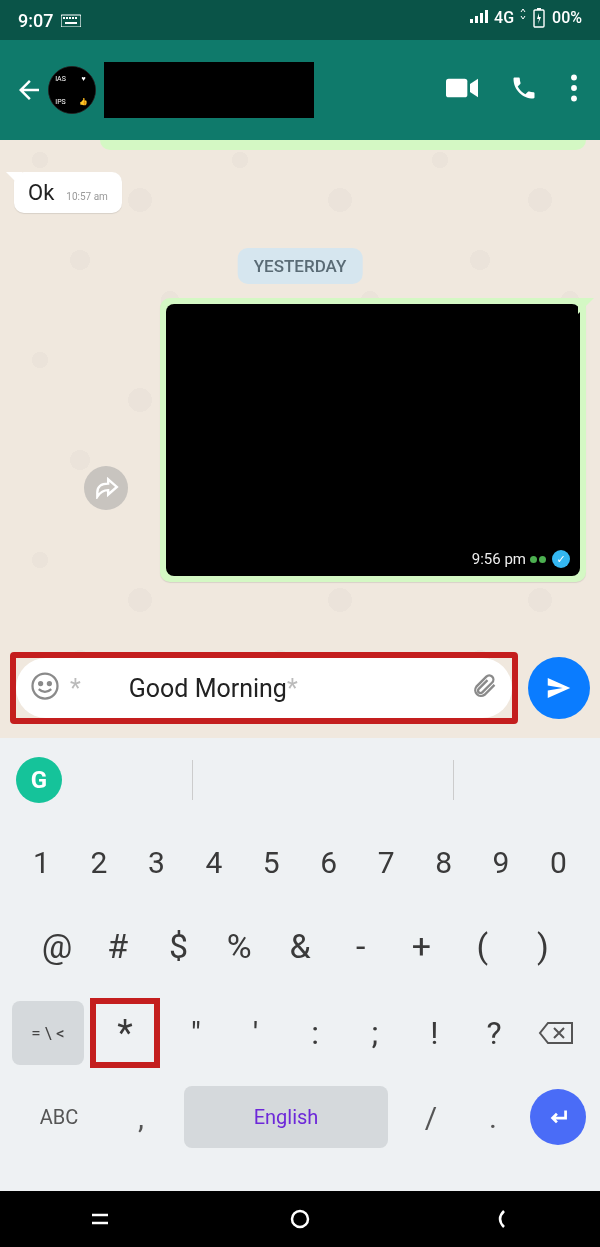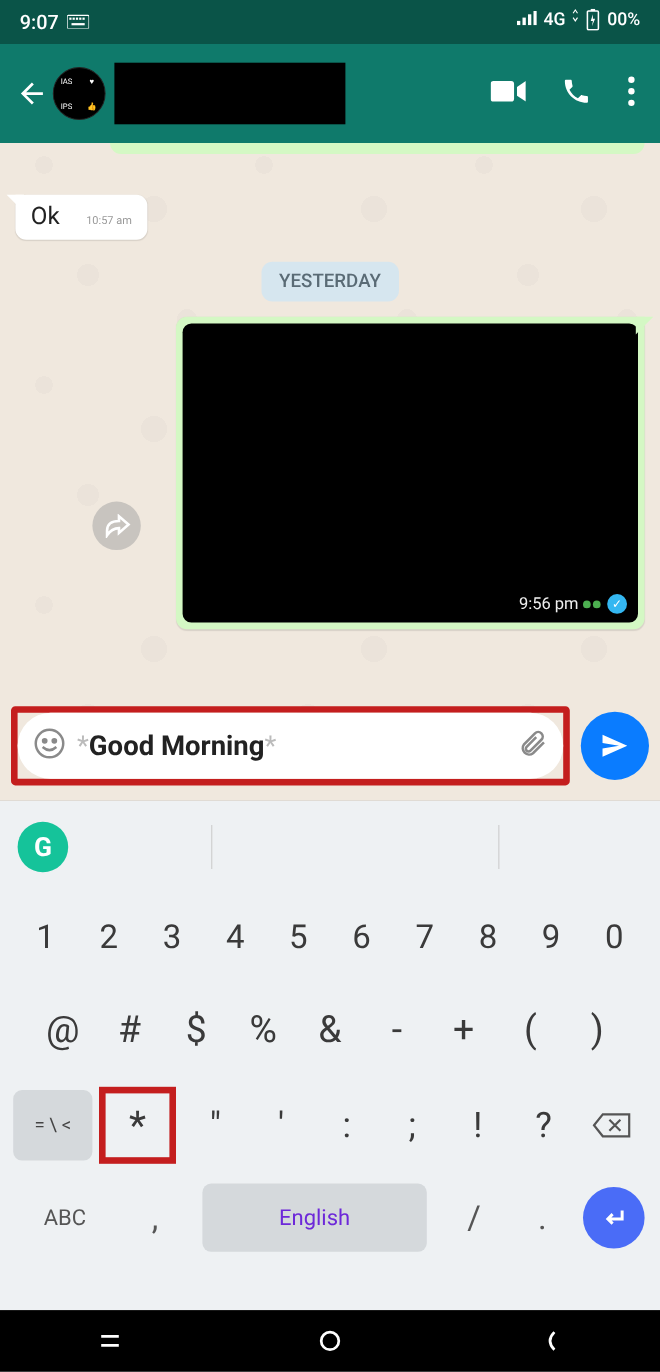--- a/index.html
+++ b/index.html
@@ -2,34 +2,34 @@
 <html><head>
 <meta charset="utf-8">
 <style>
 * { margin: 0; padding: 0; box-sizing: border-box; font-family: Roboto, Arial, sans-serif; }
 body { width: 600px; height: 1247px; background: #000; overflow: hidden; position: relative; }
 
 .status-bar { height: 40px; background: #0a5448; color: #fff; display: flex; align-items: center; justify-content: space-between; padding: 0 18px; font-size: 18px; font-weight: 500; }
 .status-left { display: flex; align-items: center; gap: 8px; }
 .status-right { display: flex; gap: 6px; font-size: 16px; }
 
-.app-header { height: 90px; background: #0f7a6b; display: flex; align-items: center; padding: 0 14px; }
+.app-header { height: 100px; background: #0f7a6b; display: flex; align-items: center; padding: 0 14px; }
 .back-btn { color: #fff; display: flex; align-items: center; }
 .avatar { width: 48px; height: 48px; border-radius: 50%; background: #000; display: grid; grid-template: 1fr 1fr / 1fr 1fr; overflow: hidden; border: 1px solid #222; margin-left: 4px; }
 .avatar span { font-size: 7px; color: #fff; display: flex; align-items: center; justify-content: center; background: #000; }
 .contact-name { width: 210px; height: 56px; background: #000; margin-left: 8px; }
 .header-actions { margin-left: auto; display: flex; align-items: center; gap: 32px; color: #fff; padding-right: 8px; }
 
 .chat-area { height: 598px; background: #f0e8de; position: relative; overflow: hidden; }
 .chat-bg { position: absolute; inset: 0; background: #f0e8de; opacity: 1; }
 .chat-doodle { position: absolute; inset: 0; background-image: radial-gradient(circle at 20% 10%, rgba(0,0,0,.02) 8px, transparent 8px), radial-gradient(circle at 70% 30%, rgba(0,0,0,.02) 12px, transparent 12px), radial-gradient(circle at 40% 60%, rgba(0,0,0,.02) 10px, transparent 10px), radial-gradient(circle at 85% 80%, rgba(0,0,0,.02) 9px, transparent 9px); background-size: 200px 200px; }
 
 .partial-bubble { position: absolute; top: 0; left: 100px; right: 14px; height: 10px; background: #d4f8c4; border-radius: 0 0 10px 10px; }
 
-.ok-bubble { position: absolute; top: 47px; left: 14px; background: #fff; border-radius: 10px; padding: 8px 14px; display: flex; align-items: baseline; gap: 24px; box-shadow: 0 1px 1px rgba(0,0,0,.1); }
+.ok-bubble { position: absolute; top: 32px; left: 14px; background: #fff; border-radius: 10px; padding: 8px 14px; display: flex; align-items: baseline; gap: 12px; box-shadow: 0 1px 1px rgba(0,0,0,.1); }
 .ok-bubble::before { content: ''; position: absolute; left: -8px; top: 0; border: 8px solid transparent; border-top-color: #fff; border-right-color: #fff; }
 .ok-text { font-size: 22px; color: #222; }
 .ok-time { font-size: 10px; color: #999; text-align: right; }
 
 .date-chip { position: absolute; top: 108px; left: 50%; transform: translateX(-50%); background: #d6e6ef; color: #5a6b75; padding: 8px 16px; border-radius: 10px; font-size: 17px; font-weight: 500; }
 
 .image-bubble { position: absolute; top: 158px; right: 14px; width: 426px; height: 284px; background: #d4f8c4; border-radius: 10px; padding: 6px; box-shadow: 0 1px 1px rgba(0,0,0,.1); }
 .image-bubble::after { content: ''; position: absolute; right: -8px; top: 0; border: 8px solid transparent; border-top-color: #d4f8c4; border-left-color: #d4f8c4; }
 .image-content { width: 100%; height: 100%; background: #000; border-radius: 8px; position: relative; }
 .image-time { position: absolute; bottom: 8px; right: 10px; color: #eee; font-size: 15px; display: flex; align-items: center; gap: 4px; }
@@ -39,21 +39,21 @@
 .check-circle { width: 18px; height: 18px; border-radius: 50%; background: #34b7f1; display: flex; align-items: center; justify-content: center; color: #fff; font-size: 11px; margin-left: 2px; }
 
 .forward-btn { position: absolute; top: 326px; left: 84px; width: 44px; height: 44px; border-radius: 50%; background: rgba(160,160,160,.5); display: flex; align-items: center; justify-content: center; color: #fff; }
 
 .input-row { position: absolute; bottom: 14px; left: 10px; right: 10px; display: flex; align-items: center; gap: 10px; }
 .input-highlight { flex: 1; border: 6px solid #c41e1e; border-radius: 4px; }
 .input-box { background: #fff; border-radius: 32px; height: 60px; display: flex; align-items: center; padding: 0 14px; gap: 10px; }
 .emoji-icon { color: #8a8a8a; }
 .input-text { flex: 1; font-size: 25px; color: #222; display: flex; align-items: baseline; }
 .input-text .ast { color: #bbb; font-size: 25px; }
-.input-text .bold { font-weight: 700; }
+.input-text .bold { font-weight: 400; margin-left: 48px; }
 .attach-icon { color: #8a8a8a; }
 .send-btn { width: 62px; height: 62px; border-radius: 50%; background: #0a7cff; display: flex; align-items: center; justify-content: center; color: #fff; }
 
 .keyboard { height: 519px; background: #eef1f3; position: relative; }
 .suggest-row { height: 84px; display: flex; align-items: center; padding: 0 16px; }
 .grammarly { width: 46px; height: 46px; border-radius: 50%; background: #15c39a; display: flex; align-items: center; justify-content: center; color: #fff; font-weight: 700; font-size: 24px; }
 .suggest-divs { flex: 1; display: flex; justify-content: space-around; }
 .suggest-divs span { width: 1px; height: 40px; background: #ccc; }
 
 .key-row { display: flex; justify-content: space-between; padding: 0 14px; margin-bottom: 20px; }

